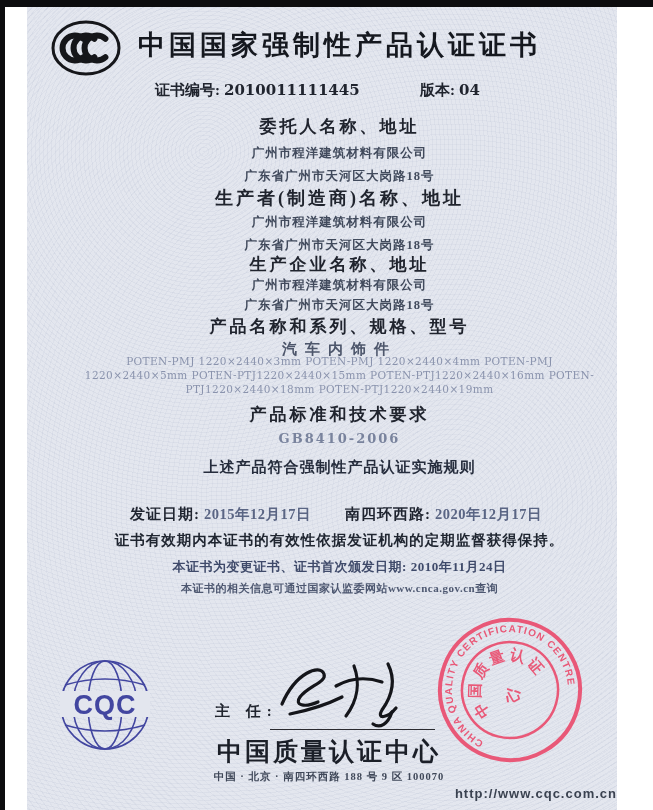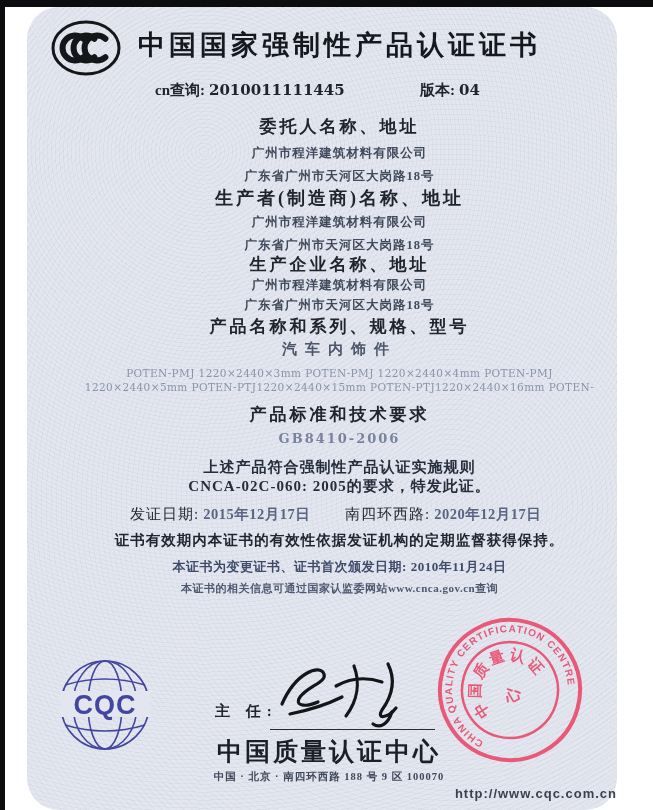--- a/index.html
+++ b/index.html
@@ -11,31 +11,30 @@
   }
   .scan-bar-top{position:absolute;left:0;top:0;width:653px;height:7px;background:#0c0c0e;}
   .scan-bar-left{position:absolute;left:0;top:0;width:5px;height:810px;background:#0c0c0e;}
   .paper{
     position:absolute;left:27px;top:7px;width:590px;height:803px;
     background-color:#e3e6ee;
     background-image:
       repeating-radial-gradient(circle at 30% 18%, rgba(110,125,165,0.07) 0 1px, transparent 1px 4px),
       repeating-radial-gradient(circle at 72% 62%, rgba(110,125,165,0.06) 0 1px, transparent 1px 5px),
       repeating-linear-gradient(47deg, rgba(255,255,255,0.05) 0 2px, transparent 2px 5px);
-    border-radius: 32px;
   }
   .line{position:absolute;left:35px;right:0;text-align:center;white-space:nowrap;}
   .title{top:20px;font-size:27px;font-weight:700;letter-spacing:4px;color:#15181f;}
   .heading{font-size:17px;font-weight:700;letter-spacing:3px;color:#20242e;}
   .sub{font-size:12.5px;font-weight:600;letter-spacing:1px;color:#414a5c;}
-  .model{font-size:10.5px;letter-spacing:0.4px;color:#8a93ad;font-family:"DejaVu Serif",serif;margin-top:12px;}
+  .model{font-size:10.5px;letter-spacing:0.4px;color:#8a93ad;font-family:"DejaVu Serif",serif;}
   .certrow span{font-size:15px;font-weight:700;color:#20242e;}
   .num{font-family:"DejaVu Serif",serif;font-weight:600;color:#2a3040;}
   .statement{font-size:15px;font-weight:700;letter-spacing:1px;color:#262d3d;}
-  .label-b{font-size:15px;font-weight:400;color:#1f2430;letter-spacing:1px;}
+  .label-b{font-size:15px;font-weight:700;color:#1f2430;letter-spacing:1px;}
   .val-f{font-size:14.5px;font-weight:600;color:#5a6584;letter-spacing:0.5px;}
   .note1{font-size:14.5px;font-weight:700;letter-spacing:1px;color:#1f2530;}
   .note2{font-size:13px;font-weight:700;letter-spacing:0.5px;color:#3f4a6a;}
   .note3{font-size:11px;font-weight:600;color:#4e5871;letter-spacing:0.5px;}
   .org-name{top:728px;left:14px;font-size:25px;font-weight:700;letter-spacing:3px;color:#1b1f28;}
   .org-addr{top:763px;left:14px;font-size:10.5px;font-weight:600;letter-spacing:1px;color:#3f4758;}
   .website{top:779px;left:14px;font-size:13px;font-weight:700;letter-spacing:1px;color:#3a4250;font-family:"Liberation Sans",sans-serif;text-align:right;}
   .director{position:absolute;left:188px;top:695px;font-size:15px;font-weight:700;letter-spacing:6px;color:#20242e;white-space:nowrap;}
   .sig-line{position:absolute;left:243px;top:722px;width:165px;border-bottom:1.6px solid #2b2b30;}
   .sig{position:absolute;left:243px;top:645px;}
@@ -55,21 +54,21 @@
     <ellipse cx="37" cy="30" rx="33" ry="26" fill="none" stroke="#15161a" stroke-width="3"></ellipse>
     <path d="M34.4 20.7 A12.5 12.5 0 1 0 34.4 39.3" fill="none" stroke="#15161a" stroke-width="6" stroke-linecap="round"></path>
     <path d="M45.4 20.7 A12.5 12.5 0 1 0 45.4 39.3" fill="none" stroke="#15161a" stroke-width="6" stroke-linecap="round"></path>
     <path d="M56.4 20.7 A12.5 12.5 0 1 0 56.4 39.3" fill="none" stroke="#15161a" stroke-width="6" stroke-linecap="round"></path>
   </svg>
 
   <div class="line title">中国国家强制性产品认证证书</div>
 
   <div>
     <span class="certrow" style="position:absolute;left:128px;top:74px;">
-      <span>cn查询:</span>
+      <span>证书编号:</span>
       <span class="num">2010011111445</span>
     </span>
     <span class="certrow" style="position:absolute;left:393px;top:74px;">
       <span>版本:</span>
       <span class="num">04</span>
     </span>
   </div>
 
   <div class="line heading" style="top:108px;">委托人名称、地址</div>
   <div class="line sub" style="top:138px;">广州市程洋建筑材料有限公司</div>
@@ -80,26 +79,26 @@
   <div class="line sub" style="top:230px;">广东省广州市天河区大岗路18号</div>
 
   <div class="line heading" style="top:246px;">生产企业名称、地址</div>
   <div class="line sub" style="top:270px;">广州市程洋建筑材料有限公司</div>
   <div class="line sub" style="top:290px;">广东省广州市天河区大岗路18号</div>
 
   <div class="line heading" style="top:308px;">产品名称和系列、规格、型号</div>
   <div class="line" style="top:333px;font-size:15px;font-weight:600;letter-spacing:8px;color:#4d566b;">汽车内饰件</div>
   <div class="line model" style="top:348px;">POTEN-PMJ 1220×2440×3mm POTEN-PMJ 1220×2440×4mm POTEN-PMJ</div>
   <div class="line model" style="top:362px;">1220×2440×5mm POTEN-PTJ1220×2440×15mm POTEN-PTJ1220×2440×16mm POTEN-</div>
+  <div class="line model" style="top:376px;">PTJ1220×2440×18mm POTEN-PTJ1220×2440×19mm</div>
 
   <div class="line heading" style="top:396px;">产品标准和技术要求</div>
   <div class="line" style="top:424px;font-size:13px;font-weight:600;letter-spacing:2px;color:#79839d;font-family:'DejaVu Serif',serif;">GB8410-2006</div>
 
   <div class="line statement" style="top:451px;">上述产品符合强制性产品认证实施规则</div>
-  <div class="line statement" style="top:470px;">CNCA-02C-060: 2005的要求，特发此证。</div>
 
   <div>
     <span style="position:absolute;left:103px;top:498px;white-space:nowrap;">
       <span class="label-b">发证日期:</span>
       <span class="val-f">2015年12月17日</span>
     </span>
     <span style="position:absolute;left:318px;top:498px;white-space:nowrap;">
       <span class="label-b">南四环西路:</span>
       <span class="val-f">2020年12月17日</span>
     </span>

